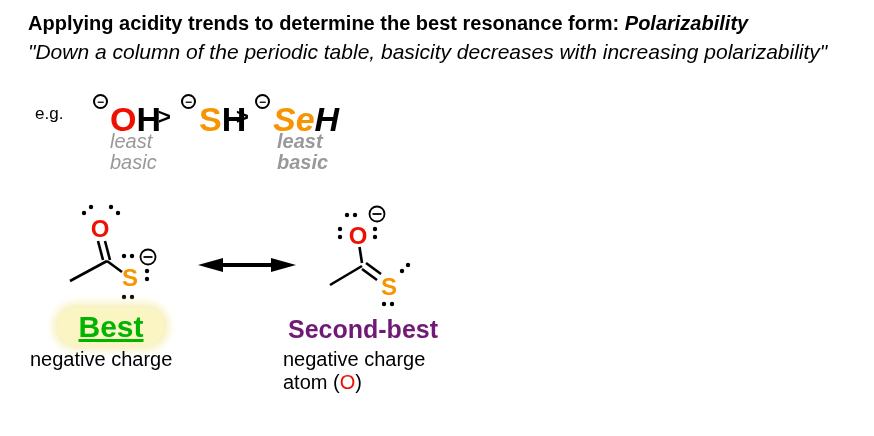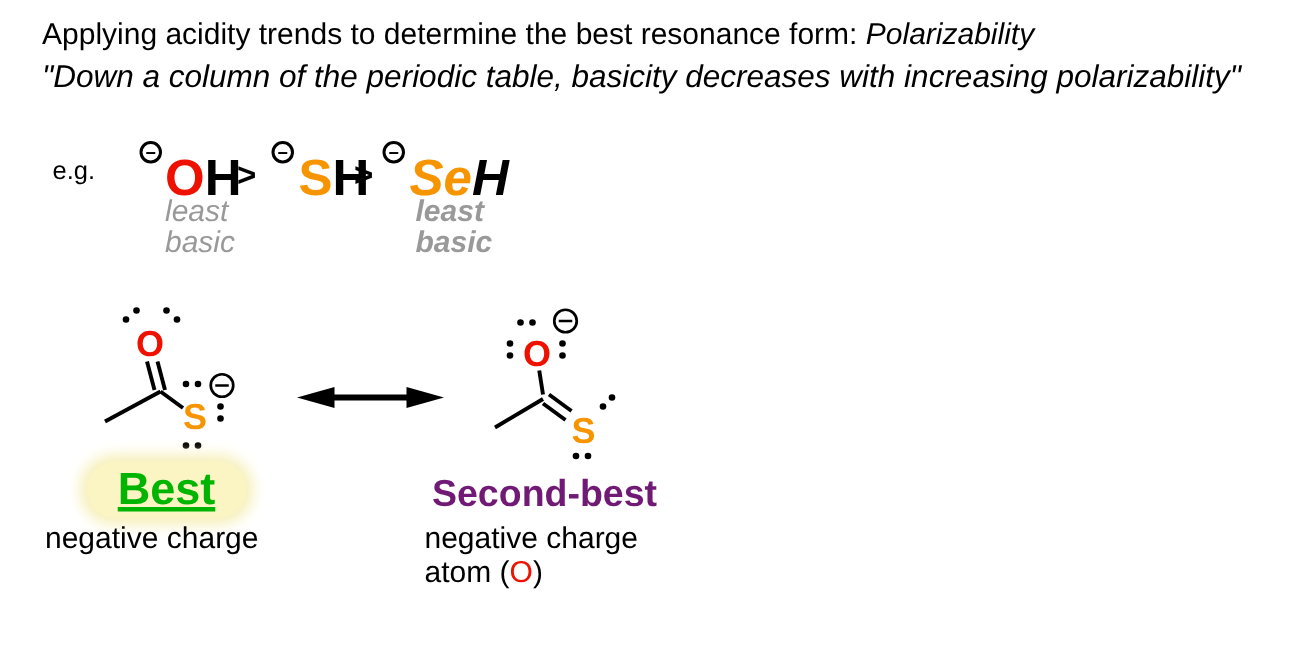--- a/index.html
+++ b/index.html
@@ -2,21 +2,21 @@
 <html><head>
 <meta charset="utf-8">
 <style>
   * { margin:0; padding:0; box-sizing:border-box; }
   body { background:#ffffff; }
   .canvas {
     position:relative; width:874px; height:436px; background:#ffffff;
     font-family:"Liberation Sans", sans-serif; color:#000; overflow:hidden;
   }
   .abs { position:absolute; }
-  .title { left:28px; top:12px; font-size:20px; font-weight:normal; white-space:nowrap; }
+  .title { left:28px; top:12px; font-size:20px; font-weight:bold; white-space:nowrap; }
   .title .em { font-style:italic; }
   .subtitle { left:28px; top:40px; font-size:21px; font-style:italic; white-space:nowrap; }
   .eg-label { left:35px; top:104px; font-size:17px; }
   .charge-circle {
     width:15px; height:15px; border:2px solid #000; border-radius:50%;
     display:flex; align-items:center; justify-content:center;
     font-size:12px; font-weight:bold; line-height:1; background:#fff;
   }
   .formula { font-size:34px; font-weight:bold; white-space:nowrap; }
   .gt { font-size:22px; font-weight:bold; }

